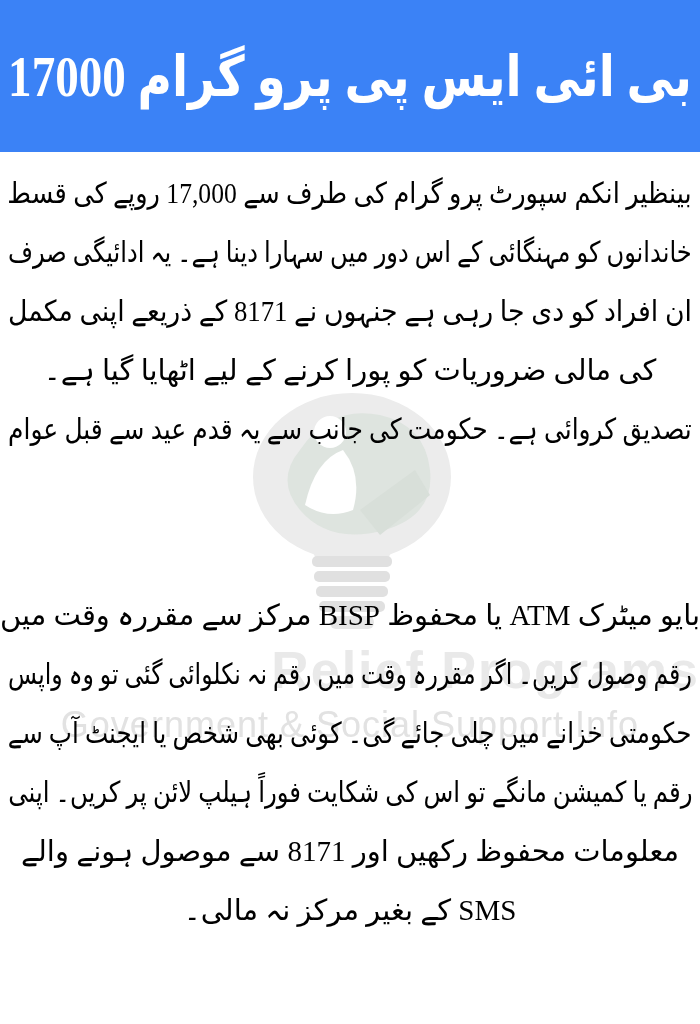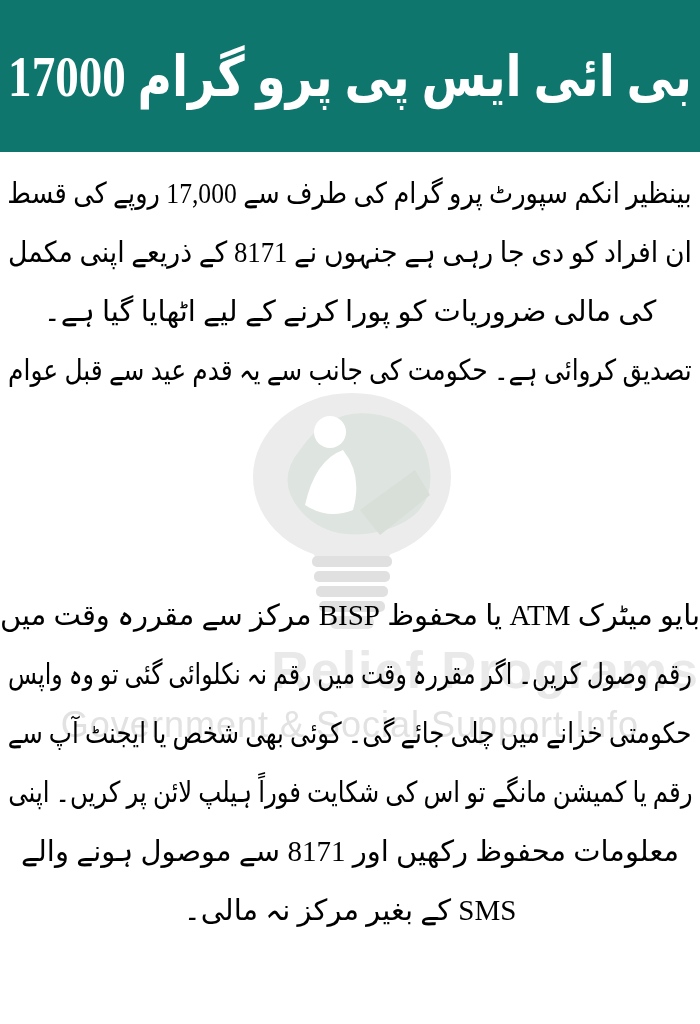--- a/index.html
+++ b/index.html
@@ -10,21 +10,21 @@
     background: #ffffff;
     overflow: hidden;
     font-family: "Liberation Serif", "DejaVu Sans", serif;
   }
 
   
   .banner {
     position: absolute;
     top: 0; left: 0;
     width: 700px; height: 152px;
-    background: #0f766e;
+    background: #3b82f6;
     display: flex;
     align-items: center;
     justify-content: center;
     z-index: 2;
   }
   .banner-text {
     color: #ffffff;
     font-size: 56px;
     font-weight: bold;
     direction: rtl;
@@ -110,20 +110,23 @@
 
   <div class="banner">
     <span class="banner-text fit-span" style="transform: scaleX(0.84); transform-origin: center center;">بی ائی ایس پی پرو گرام 17000</span>
   </div>
 
   <div class="paragraph para-1">
       <div class="line">
         <span style="transform: scaleX(0.883); transform-origin: center center;">بینظیر انکم سپورٹ پرو گرام کی طرف سے 17,000 روپے کی قسط</span>
       </div>
       <div class="line">
+        <span style="transform: scaleX(0.832); transform-origin: center center;">خاندانوں کو مہنگائی کے اس دور میں سہارا دینا ہے۔ یہ ادائیگی صرف</span>
+      </div>
+      <div class="line">
         <span style="transform: scaleX(0.922); transform-origin: center center;">ان افراد کو دی جا رہی ہے جنہوں نے 8171 کے ذریعے اپنی مکمل</span>
       </div>
       <div class="line">
         <span>کی مالی ضروریات کو پورا کرنے کے لیے اٹھایا گیا ہے۔</span>
       </div>
       <div class="line">
         <span style="transform: scaleX(0.859); transform-origin: center center;">تصدیق کروائی ہے۔ حکومت کی جانب سے یہ قدم عید سے قبل عوام</span>
       </div>
     </div>
 

